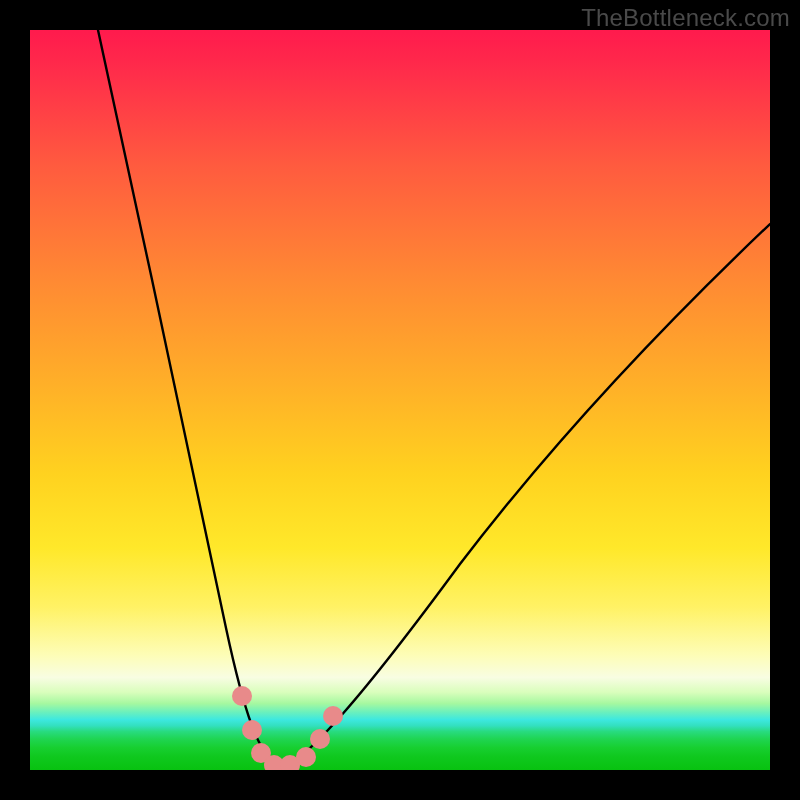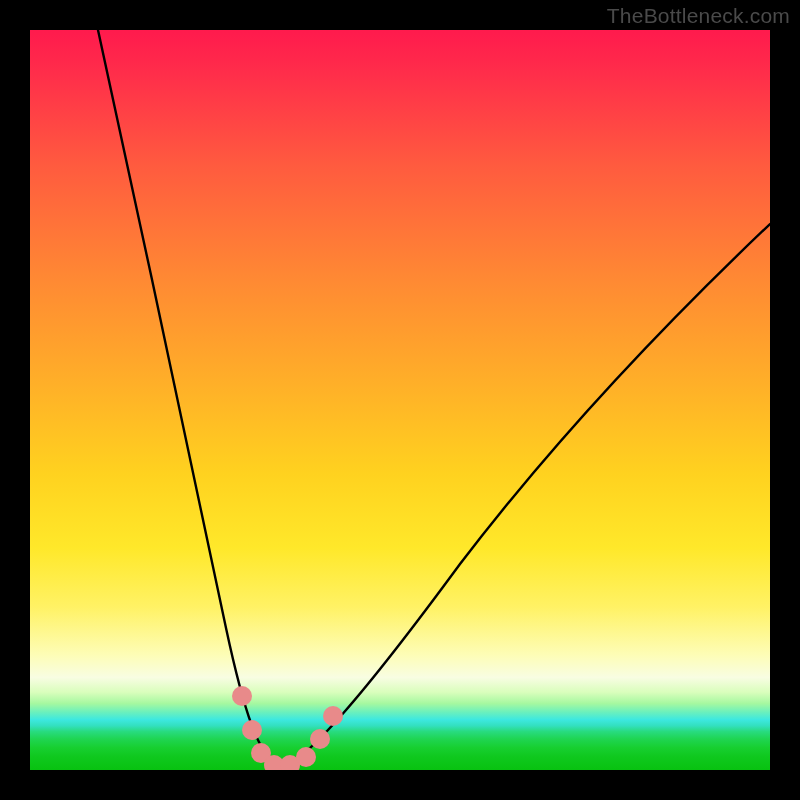--- a/index.html
+++ b/index.html
@@ -55,21 +55,21 @@
   }
   .curves {
     position: absolute;
     inset: 0;
   }
   .watermark {
     position: absolute;
     top: 4px;
     right: 10px;
     color: #4a4a4a;
-    font-size: 21px;
+    font-size: 24px;
     letter-spacing: 0.2px;
     font-weight: 500;
   }
 </style>
 </head>
 <body>
 
 <div class="frame">
   <div class="plot">
     <div class="gradient-fill"></div>

